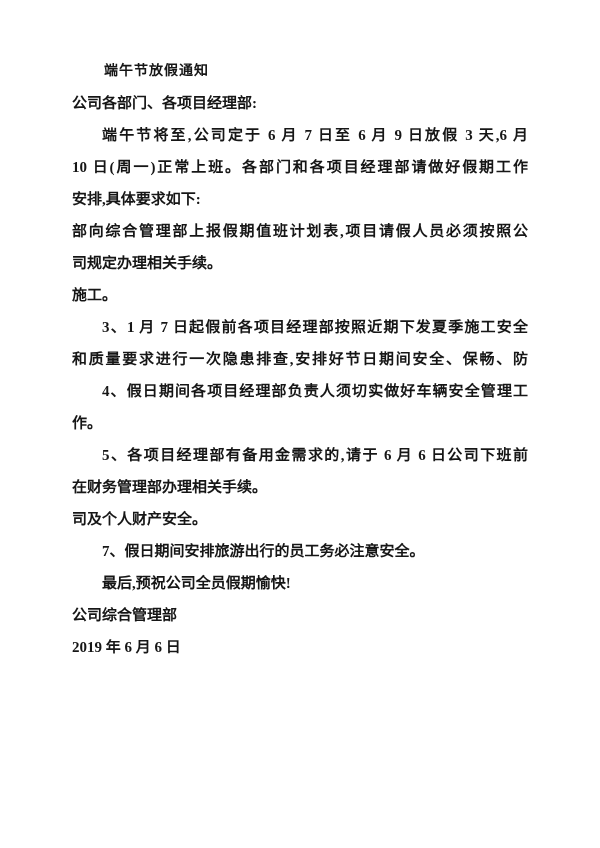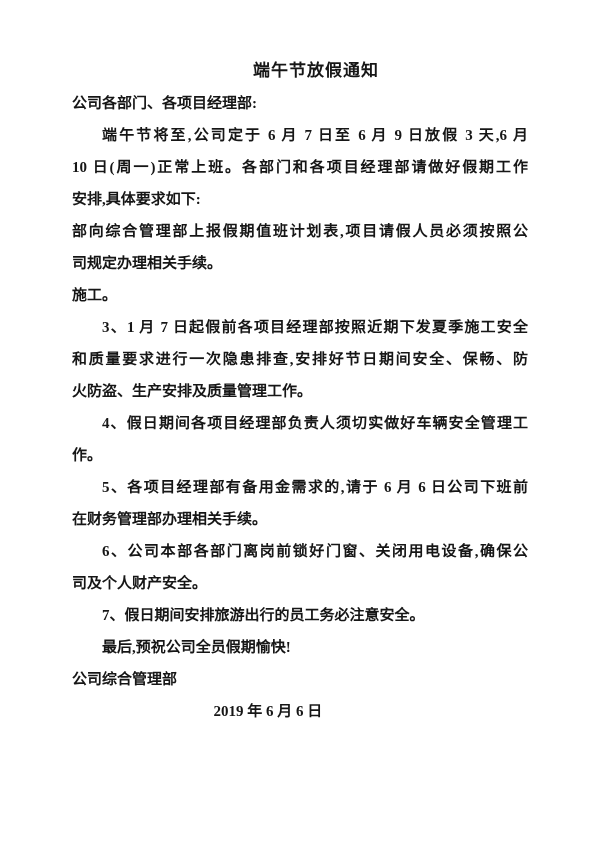--- a/index.html
+++ b/index.html
@@ -19,60 +19,57 @@
     font-size: 15px;
     color: #161616;
     overflow: hidden;
   }
   .line {
     height: 32px;
     line-height: 32px;
     white-space: normal;
   }
   .title-line {
-    font-size: 17px;
-    text-align: center;
+    font-size: 14px;
     text-indent: 32px;
     letter-spacing: 1px;
   }
   .fill {
     text-align: justify;
     text-align-last: justify;
   }
   .indent {
     text-indent: 30px;
   }
   .sig-line {
     padding-right: 77px;
   }
   .date-line {
-    text-align: center;
+    text-align: left;
     padding-right: 64px;
   }
 </style>
 </head>
 <body>
 
 <div class="page">
   <div class="line title-line">端午节放假通知</div>
   <div class="line">公司各部门、各项目经理部:</div>
 
   <div class="line indent fill">端午节将至,公司定于 6 月 7 日至 6 月 9 日放假 3 天,6 月</div>
   <div class="line fill">10 日(周一)正常上班。各部门和各项目经理部请做好假期工作</div>
   <div class="line">安排,具体要求如下:</div>
   <div class="line fill">部向综合管理部上报假期值班计划表,项目请假人员必须按照公</div>
   <div class="line">司规定办理相关手续。</div>
   <div class="line">施工。</div>
   <div class="line indent fill">3、1 月 7 日起假前各项目经理部按照近期下发夏季施工安全</div>
   <div class="line fill">和质量要求进行一次隐患排查,安排好节日期间安全、保畅、防</div>
-  <div class="line">火防盗、生产安排及质量管理工作。</div>
   <div class="line indent fill">4、假日期间各项目经理部负责人须切实做好车辆安全管理工</div>
   <div class="line">作。</div>
   <div class="line indent fill">5、各项目经理部有备用金需求的,请于 6 月 6 日公司下班前</div>
   <div class="line">在财务管理部办理相关手续。</div>
-  <div class="line indent fill">6、公司本部各部门离岗前锁好门窗、关闭用电设备,确保公</div>
   <div class="line">司及个人财产安全。</div>
   <div class="line indent">7、假日期间安排旅游出行的员工务必注意安全。</div>
 
   <div class="line indent">最后,预祝公司全员假期愉快!</div>
   <div class="line sig-line">公司综合管理部</div>
   <div class="line date-line">2019 年 6 月 6 日</div>
 </div>
 
 </body></html>

